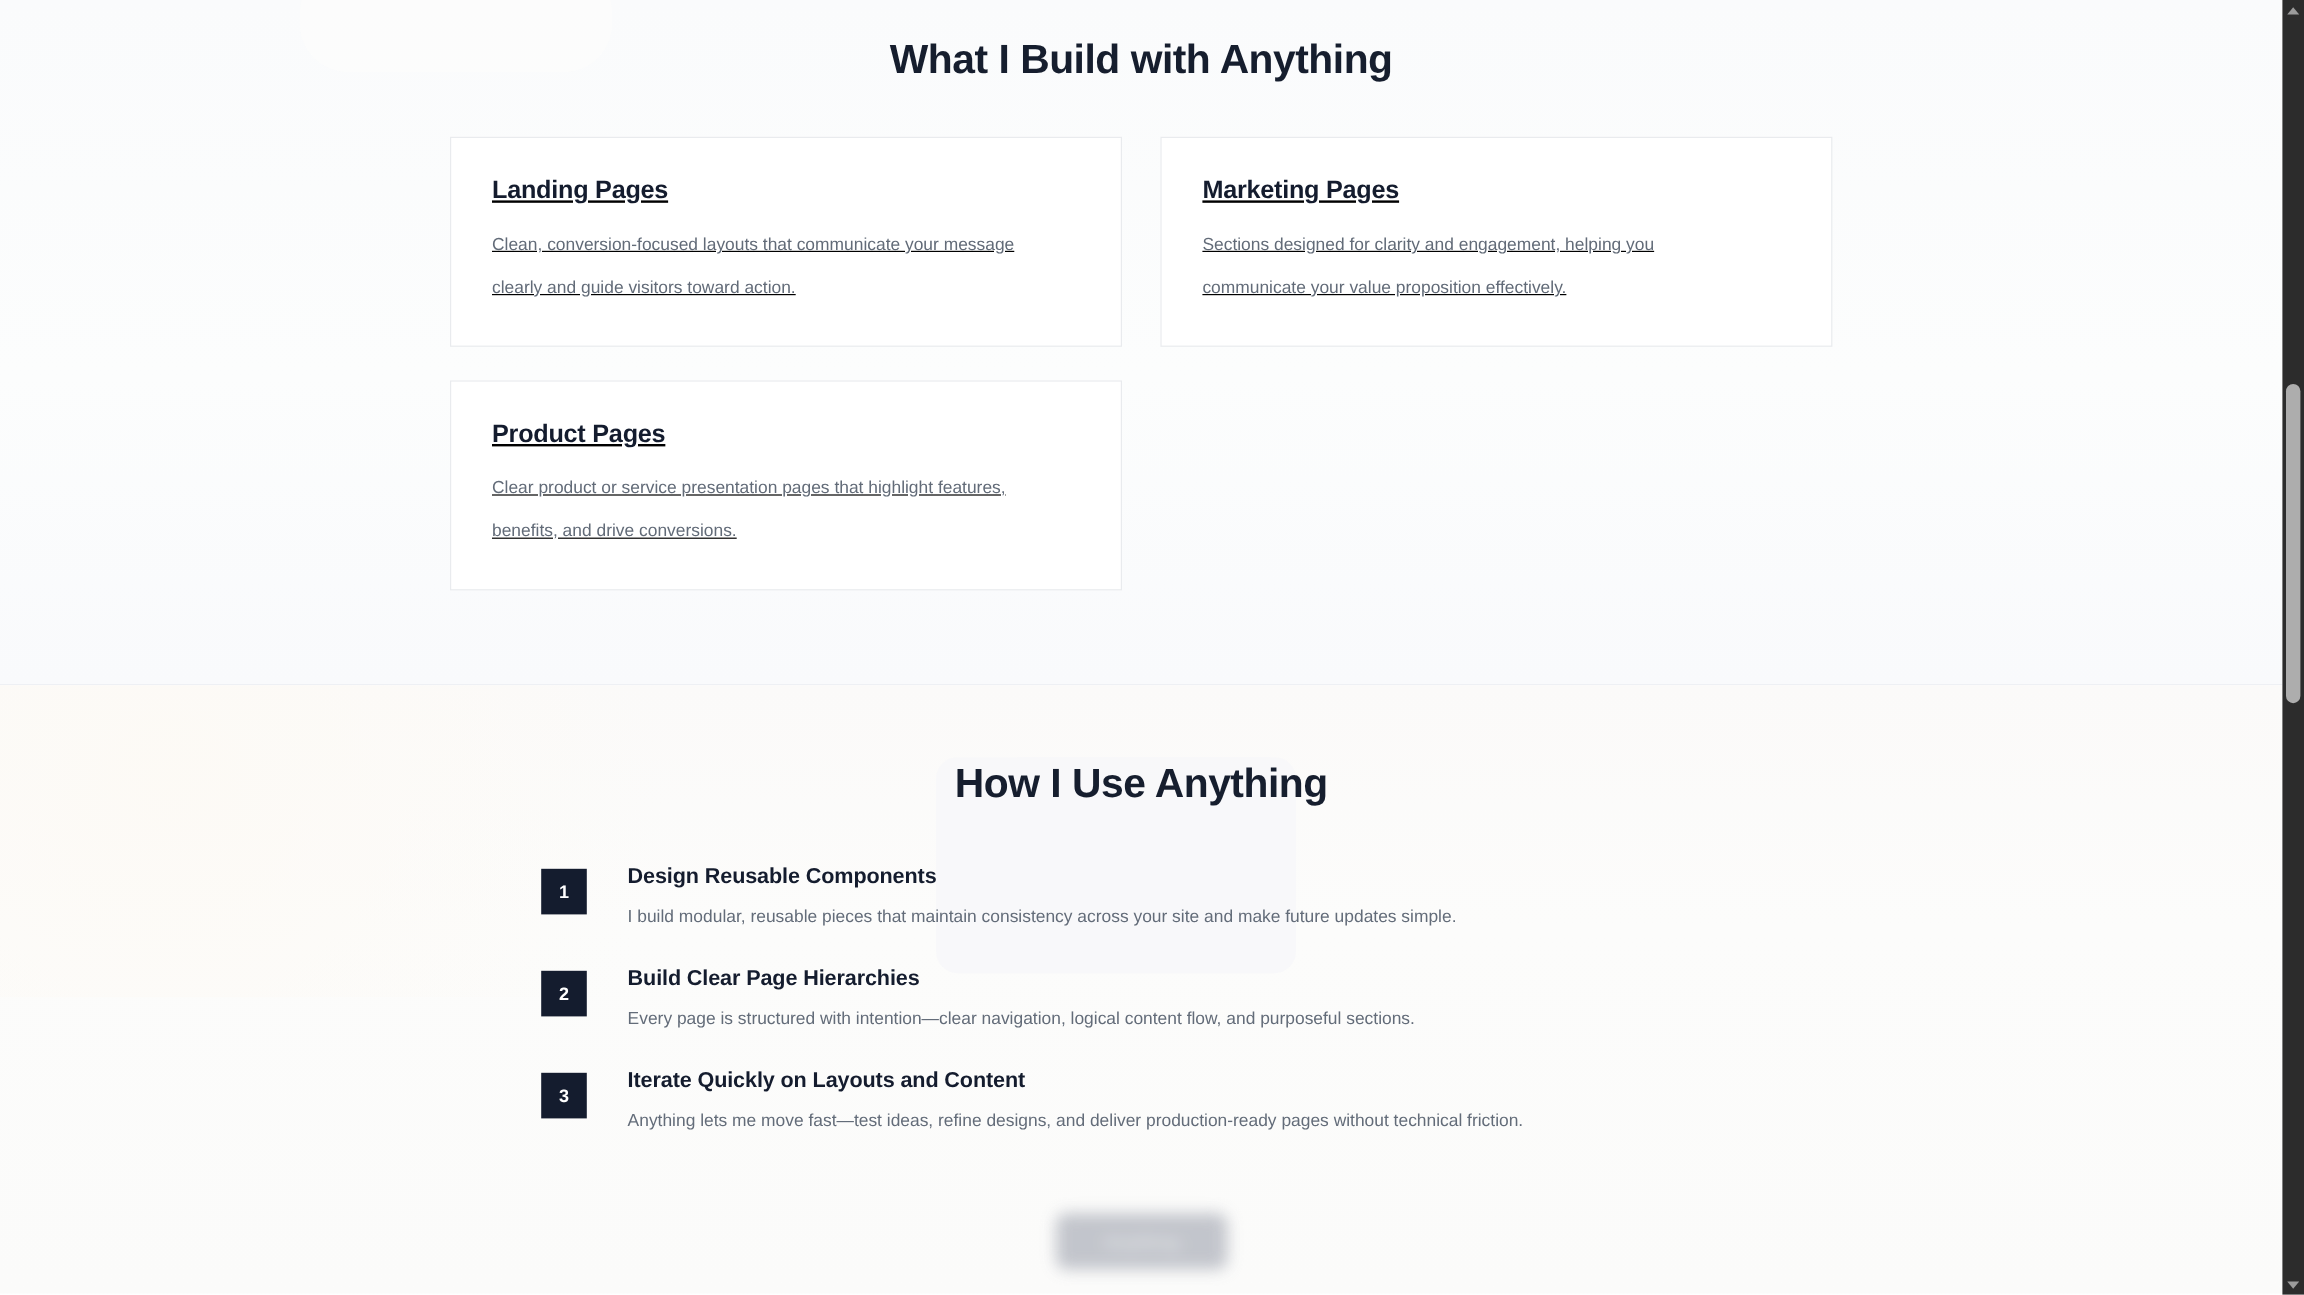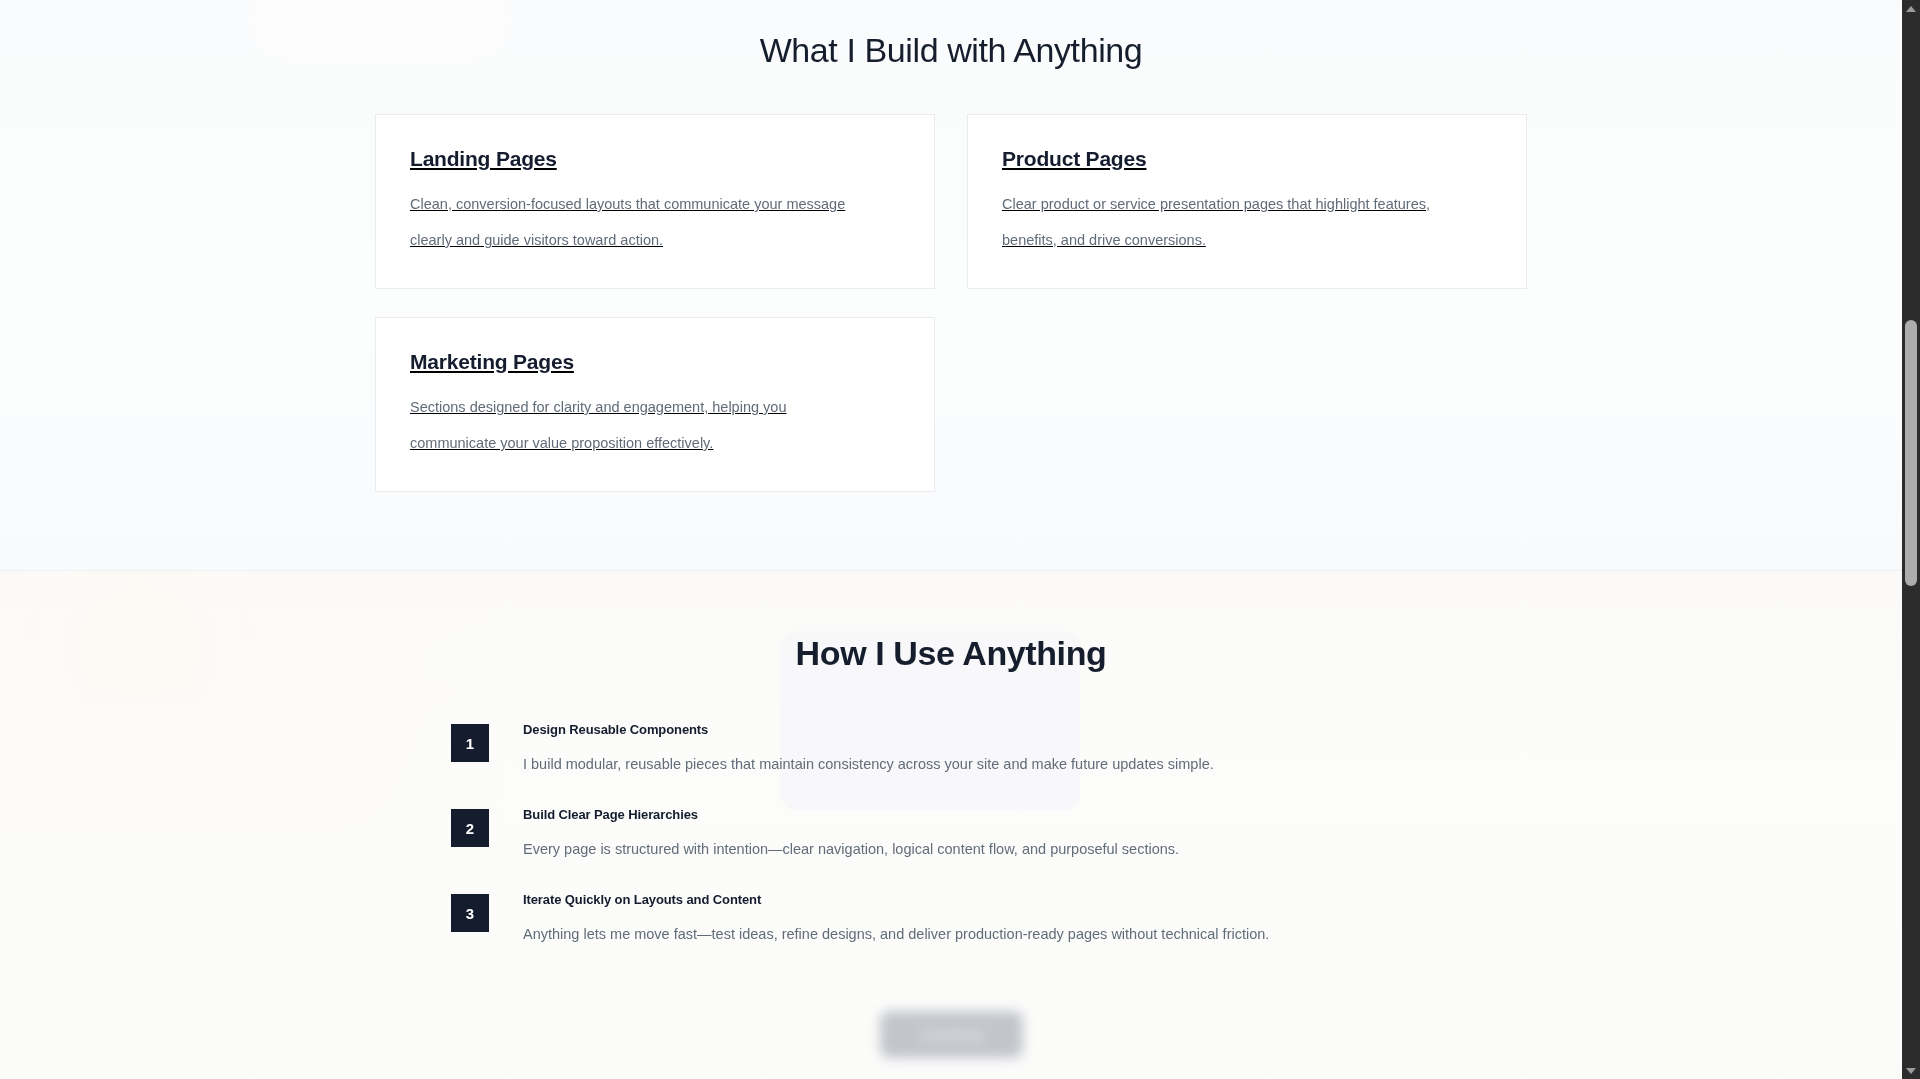--- a/index.html
+++ b/index.html
@@ -42,21 +42,21 @@
     background: #fdfdfb;
     border-radius: 40px;
     opacity: .6;
     pointer-events: none;
   }
 
   .heading-build {
     text-align: center;
     font-size: 34px;
     line-height: 40px;
-    font-weight: 400;
+    font-weight: 700;
     color: #161e2e;
     letter-spacing: -0.4px;
     padding-top: 30px;
   }
 
   .cards-grid {
     width: 1152px;
     margin: 44px auto 0 auto;
     display: grid;
     grid-template-columns: 560px 560px;
@@ -155,21 +155,21 @@
     justify-content: center;
     margin-top: 6px;
   }
 
   .step-body {
     margin-left: 34px;
     flex: 1 1 auto;
   }
 
   .step-title {
-    font-size: 13px;
+    font-size: 18px;
     line-height: 24px;
     font-weight: 700;
     color: #141c2e;
     letter-spacing: -0.1px;
   }
 
   .step-desc {
     margin-top: 10px;
     font-size: 14.5px;
     line-height: 25px;
@@ -252,27 +252,27 @@
 
     <div class="cards-grid">
 
       <div class="card">
         <div class="card-title">Landing Pages</div>
         <p class="card-desc">Clean, conversion-focused layouts that communicate your message clearly and guide visitors toward action.</p>
       </div>
 
 
       <div class="card">
+        <div class="card-title">Marketing Pages</div>
+        <p class="card-desc">Sections designed for clarity and engagement, helping you communicate your value proposition effectively.</p>
+      </div>
+
+      <div class="card">
         <div class="card-title">Product Pages</div>
         <p class="card-desc">Clear product or service presentation pages that highlight features, benefits, and drive conversions.</p>
-      </div>
-
-      <div class="card">
-        <div class="card-title">Marketing Pages</div>
-        <p class="card-desc">Sections designed for clarity and engagement, helping you communicate your value proposition effectively.</p>
       </div>
 
     </div>
   </section>
 
   <section class="section-how">
     <h2 class="heading-how">How I Use Anything</h2>
 
     <div class="steps">
 

